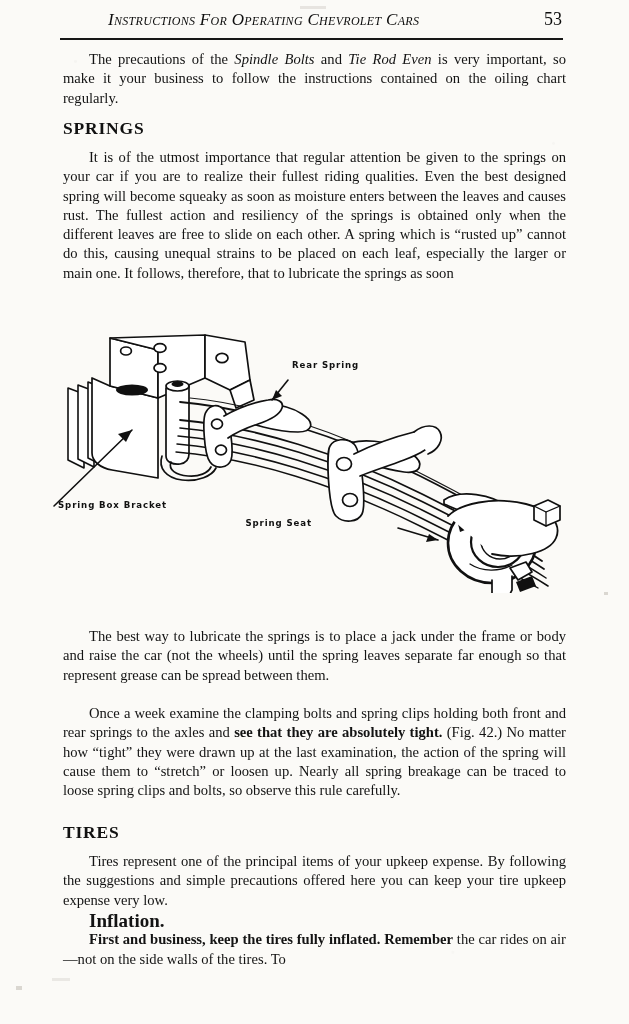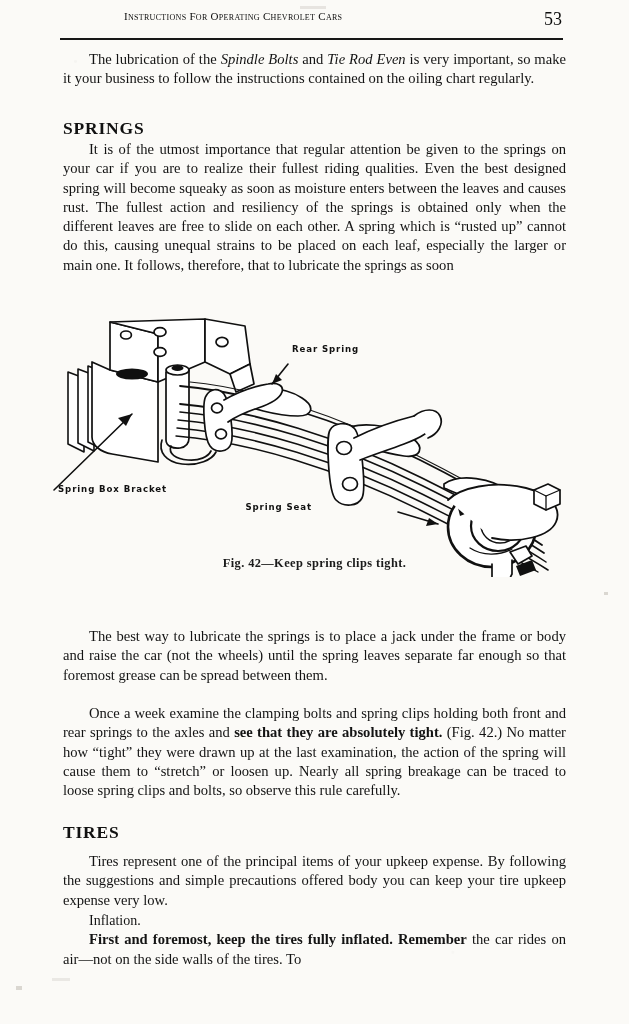--- a/index.html
+++ b/index.html
@@ -34,30 +34,31 @@
   
   .running-head {
     position: absolute;
     left: 60px;
     right: 24px;
     top: 10px;
     height: 26px;
   }
   .rh-title {
     font-family: "Liberation Serif", "DejaVu Serif", serif;
-    font-size: 11px;
+    font-size: 17px;
     letter-spacing: 0.3px;
     font-variant: small-caps;
     text-transform: capitalize;
     white-space: nowrap;
     position: absolute;
-    left: 64px;
+    left: 48px;
     top: 0;
     font-weight: 400;
     color: #0d0d0d;
+    font-style: italic;
   }
   .rh-pageno {
     position: absolute;
     right: 43px;
     top: -1px;
     font-size: 18px;
     font-weight: 400;
     color: #0d0d0d;
     font-family: "Liberation Serif", "DejaVu Serif", serif;
     margin-left: 28px;
@@ -93,33 +94,33 @@
     left: 0;
     width: 503px;
     text-align: left;
     font-size: 17.5px;
     font-weight: bold;
     letter-spacing: 0.8px;
     color: #111;
   }
 
   .sub-head {
-    font-weight: normal;
-    font-size: 14px;
+    font-weight: bold;
+    font-size: 19px;
     text-indent: 0;
   }
 
   b.tight { font-weight: bold; }
   i { font-style: italic; }
 
   
   .figure {
     position: absolute;
     left: 40px;
-    top: 312px;
+    top: 328px;
     width: 560px;
     height: 265px;
   }
   .figure svg { display: block; }
 
   .fig-caption {
     position: absolute;
     left: 63px;
     top: 556px;
     width: 503px;
@@ -150,28 +151,28 @@
 
 <div class="page">
 
   <div class="running-head">
     <div class="rh-title">Instructions for Operating Chevrolet Cars</div>
     <div class="rh-pageno">53</div>
     <div class="rh-rule"></div>
   </div>
 
   <div class="col" style="top:50px;">
-    <p><span>The lubrication of the </span><i>Spindle Bolts</i><span> and </span><i>Tie Rod Even</i><span> is very important, so make it your business to follow the instructions contained on the oiling chart regularly.</span></p>
+    <p><span>The precautions of the </span><i>Spindle Bolts</i><span> and </span><i>Tie Rod Even</i><span> is very important, so make it your business to follow the instructions contained on the oiling chart regularly.</span></p>
   </div>
 
   <div class="col" style="top:119px;">
     <div class="sec-head">SPRINGS</div>
   </div>
 
-  <div class="col" style="top:140px;">
+  <div class="col" style="top:148px;">
     <p>It is of the utmost importance that regular attention be given to the springs on your car if you are to realize their fullest riding qualities.  Even the best designed spring will become squeaky as soon as moisture enters between the leaves and causes rust.  The fullest action and resiliency of the springs is obtained only when the different leaves are free to slide on each other. A spring which is “rusted up” cannot do this, causing unequal strains to be placed on each leaf, especially the larger or main one.  It follows, therefore, that to lubricate the springs as soon</p>
   </div>
 
   <div class="figure">
     <svg width="560" height="265" viewBox="0 0 560 265">
       <g fill="none" stroke="#101010" stroke-width="1.7" stroke-linejoin="round" stroke-linecap="round">
 
         <g stroke-width="1.6">
           <path d="M28,60 L28,132 L44,140 L44,66 Z" fill="#fff"></path>
           <path d="M38,57 L38,131 L54,139 L54,63 Z" fill="#fff"></path>
@@ -274,42 +275,41 @@
       </g>
 
       <text class="fig-label" x="252" y="40">Rear Spring</text>
 
       <text class="fig-label" x="18" y="180">Spring Box Bracket</text>
 
       <text class="fig-label" x="272" y="198" text-anchor="end">Spring Seat</text>
     </svg>
   </div>
 
-  <div class="fig-caption">Fig. 42—Keep spring clips tight.</div>
 
 
   <div class="col" style="top:627px;">
-    <p>The best way to lubricate the springs is to place a jack under the frame or body and raise the car (not the wheels) until the spring leaves separate far enough so that foremost grease can be spread between them.</p>
+    <p>The best way to lubricate the springs is to place a jack under the frame or body and raise the car (not the wheels) until the spring leaves separate far enough so that represent grease can be spread between them.</p>
   </div>
 
   <div class="col" style="top:704px;">
     <p><span>Once a week examine the clamping bolts and spring clips holding both front and rear springs to the axles and </span><b class="tight">see that they are absolutely tight.</b><span>  (Fig. 42.)  No matter how “tight” they were drawn up at the last examination, the action of the spring will cause them to “stretch” or loosen up.  Nearly all spring breakage can be traced to loose spring clips and bolts, so observe this rule carefully.</span></p>
   </div>
 
   <div class="col" style="top:823px;">
     <div class="sec-head">TIRES</div>
   </div>
 
   <div class="col" style="top:852px;">
-    <p>Tires represent one of the principal items of your upkeep expense.  By following the suggestions and simple precautions offered body you can keep your tire upkeep expense very low.</p>
+    <p>Tires represent one of the principal items of your upkeep expense.  By following the suggestions and simple precautions offered here you can keep your tire upkeep expense very low.</p>
   </div>
 
   <div class="col" style="top:911px;">
     <p class="sub-head">Inflation.</p>
-    <p><b class="tight">First and foremost, keep the tires fully inflated.  Remember</b><span> the car rides on air—not on the side walls of the tires.   To</span></p>
+    <p><b class="tight">First and business, keep the tires fully inflated.  Remember</b><span> the car rides on air—not on the side walls of the tires.   To</span></p>
   </div>
 
   <div class="speck" style="left:16px;top:986px;width:6px;height:4px;"></div>
   <div class="speck" style="left:52px;top:978px;width:18px;height:3px;opacity:.25;"></div>
   <div class="speck" style="left:604px;top:592px;width:4px;height:3px;"></div>
   <div class="speck" style="left:300px;top:6px;width:26px;height:3px;opacity:.3;"></div>
 
 </div>
 
 </body></html>

